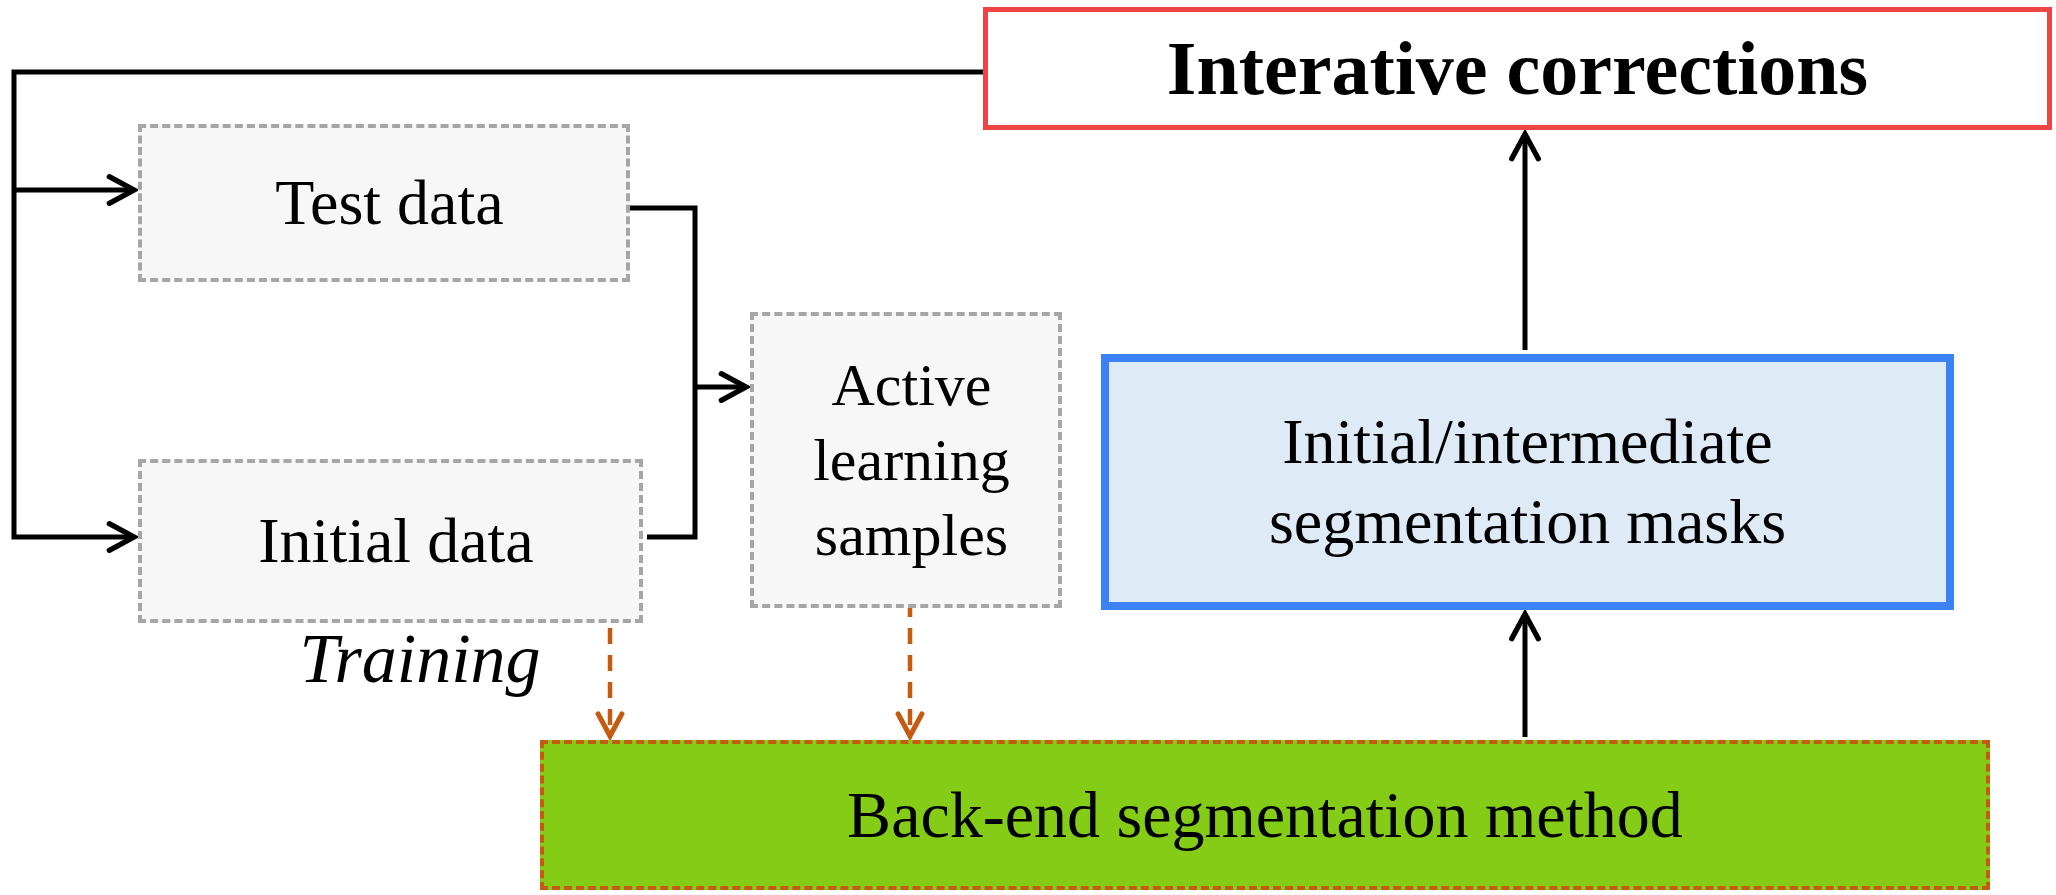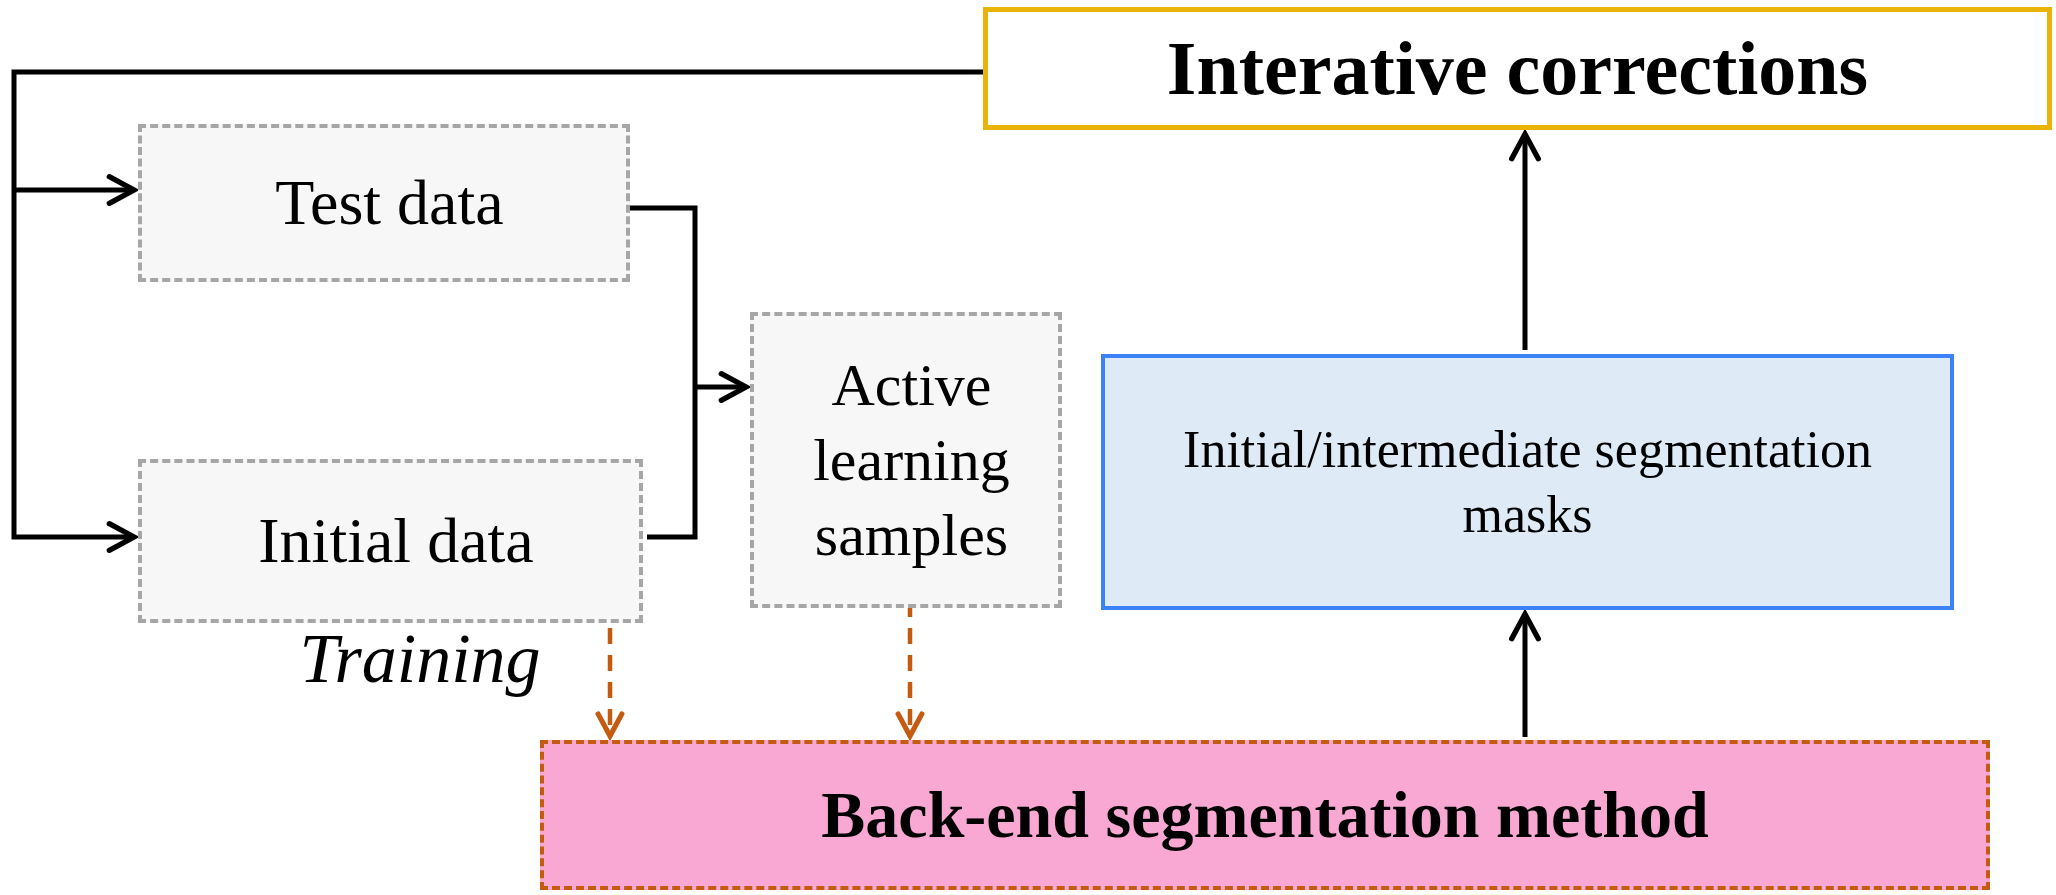--- a/index.html
+++ b/index.html
@@ -24,42 +24,42 @@
   .node {
     position: absolute;
     box-sizing: border-box;
     display: flex;
     align-items: center;
     justify-content: center;
     text-align: center;
     z-index: 2;
   }
   .node-solid-black {
-    border: 5px solid #eab308;
+    border: 5px solid #ef4444;
     background: #ffffff;
     font-weight: bold;
     font-size: 76px;
   }
   .node-gray-dashed {
     border: 4px dashed #A6A6A6;
     background: #F7F7F7;
     font-size: 64px;
     padding-left: 11px;
   }
   .node-blue {
-    border: 4px solid #3b82f6;
+    border: 8px solid #3b82f6;
     background: #DEEBF7;
-    font-size: 52px;
+    font-size: 64px;
     line-height: 1.25;
     padding: 12px 20px;
   }
   .node-orange-dashed {
     border: 4px dashed #C55A11;
-    background: #f9a8d4;
-    font-weight: bold;
+    background: #84cc16;
+    font-weight: normal;
     font-size: 66px;
   }
   #node-iterative   { left: 983px;  top: 7px;   width: 1069px; height: 123px; }
   #node-test        { left: 138px;  top: 124px; width: 492px;  height: 158px; }
   #node-training    { left: 138px;  top: 459px; width: 505px;  height: 164px; }
   #node-active      { left: 750px;  top: 312px; width: 312px;  height: 296px;
                       font-size: 60px; line-height: 1.25; white-space: pre-line; }
   #node-masks       { left: 1101px; top: 354px; width: 853px;  height: 256px; }
   #node-backend     { left: 540px;  top: 740px; width: 1450px; height: 150px; }
   .edge-label {

